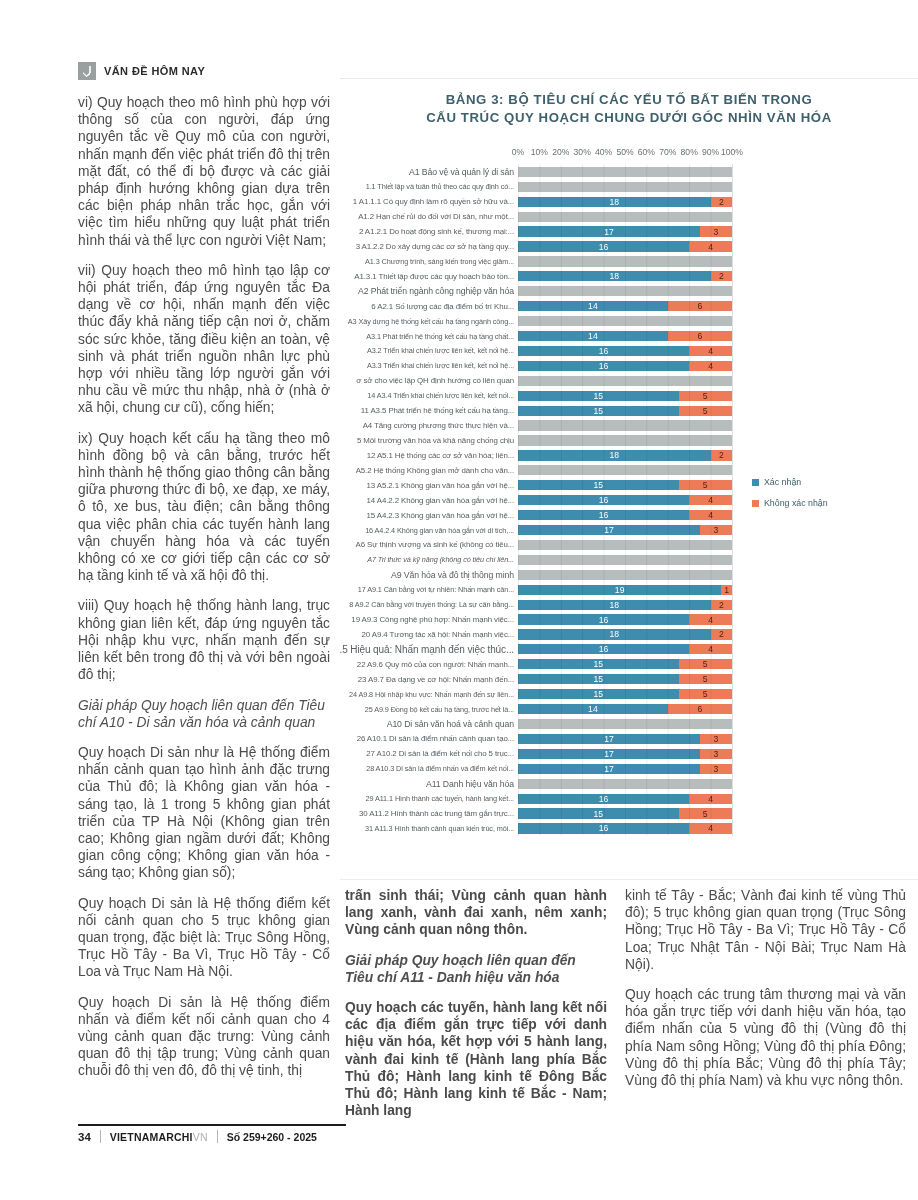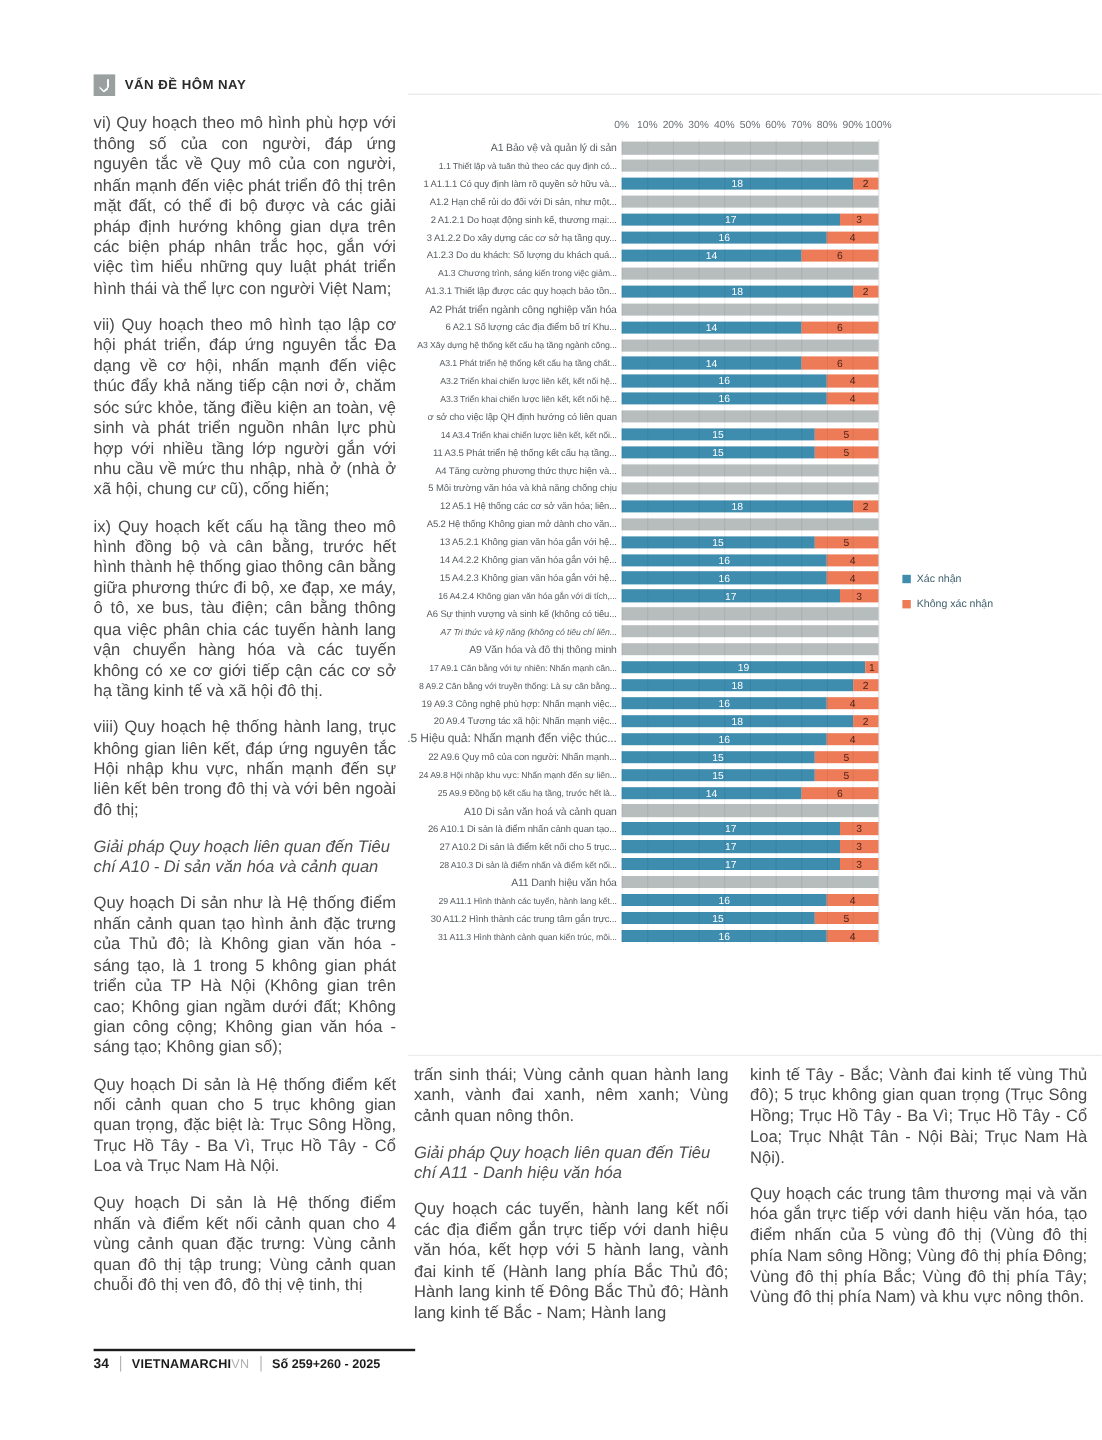--- a/index.html
+++ b/index.html
@@ -14,21 +14,21 @@
   
   .hdr{position:absolute;left:78px;top:62px;display:flex;align-items:center;gap:8px;}
   .hdr .logo{width:18px;height:18px;background:#9aa0a0;display:flex;align-items:center;justify-content:center;}
   .hdr .label{font-size:11px;font-weight:bold;color:#2b2b2b;letter-spacing:.4px;}
 
   
   .col{position:absolute;font-size:13.8px;line-height:17.2px;}
   .col p{margin:0 0 13px 0;text-align:justify;}
   .col p.em{font-style:italic;text-align:left;color:#4f4f4f;}
   .col-left{left:78px;top:94px;width:252px;}
-  .col-mid{left:345px;top:887px;width:262px;}
+  .col-mid{left:345px;top:887px;width:262px;font-weight:bold;}
   .col-right{left:625px;top:887px;width:281px;}
 
   
   .chart{position:absolute;left:340px;top:78px;width:578px;height:800px;
          border-top:1px solid #e9e9e9;border-bottom:1px solid #ececec;}
   .chart .title{margin:12px 6px 0 6px;text-align:center;font-weight:bold;
          font-size:13.2px;line-height:1.38;letter-spacing:.6px;color:var(--title,#3e5f6c);}
   .axis{position:relative;margin-left:178px;width:214px;height:12px;margin-top:20px;}
   .axis .tick{position:absolute;top:0;transform:translateX(-50%);
          font-size:8.6px;color:#6a7073;white-space:nowrap;}
@@ -87,20 +87,22 @@
       <p class="">vii) Quy hoạch theo mô hình tạo lập cơ hội phát triển, đáp ứng nguyên tắc Đa dạng về cơ hội, nhấn mạnh đến việc thúc đẩy khả năng tiếp cận nơi ở, chăm sóc sức khỏe, tăng điều kiện an toàn, vệ sinh và phát triển nguồn nhân lực phù hợp với nhiều tầng lớp người gắn với nhu cầu về mức thu nhập, nhà ở (nhà ở xã hội, chung cư cũ), cống hiến;</p>
       <p class="">ix) Quy hoạch kết cấu hạ tầng theo mô hình đồng bộ và cân bằng, trước hết hình thành hệ thống giao thông cân bằng giữa phương thức đi bộ, xe đạp, xe máy, ô tô, xe bus, tàu điện; cân bằng thông qua việc phân chia các tuyến hành lang vận chuyển hàng hóa và các tuyến không có xe cơ giới tiếp cận các cơ sở hạ tầng kinh tế và xã hội đô thị.</p>
       <p class="">viii) Quy hoạch hệ thống hành lang, trục không gian liên kết, đáp ứng nguyên tắc Hội nhập khu vực, nhấn mạnh đến sự liên kết bên trong đô thị và với bên ngoài đô thị;</p>
       <p class="em">Giải pháp Quy hoạch liên quan đến Tiêu chí A10 - Di sản văn hóa và cảnh quan</p>
       <p class="">Quy hoạch Di sản như là Hệ thống điểm nhấn cảnh quan tạo hình ảnh đặc trưng của Thủ đô; là Không gian văn hóa - sáng tạo, là 1 trong 5 không gian phát triển của TP Hà Nội (Không gian trên cao; Không gian ngầm dưới đất; Không gian công cộng; Không gian văn hóa - sáng tạo; Không gian số);</p>
       <p class="">Quy hoạch Di sản là Hệ thống điểm kết nối cảnh quan cho 5 trục không gian quan trọng, đặc biệt là: Trục Sông Hồng, Trục Hồ Tây - Ba Vì, Trục Hồ Tây - Cổ Loa và Trục Nam Hà Nội.</p>
       <p class="">Quy hoạch Di sản là Hệ thống điểm nhấn và điểm kết nối cảnh quan cho 4 vùng cảnh quan đặc trưng: Vùng cảnh quan đô thị tập trung; Vùng cảnh quan chuỗi đô thị ven đô, đô thị vệ tinh, thị</p>
     </div>
 
   <section class="chart">
+    <h2 class="title"><span>BẢNG 3: BỘ TIÊU CHÍ CÁC YẾU TỐ BẤT BIẾN TRONG</span><br>
+      <span>CẤU TRÚC QUY HOẠCH CHUNG DƯỚI GÓC NHÌN VĂN HÓA</span></h2>
     <div class="axis" id="axis">
         <span class="tick" style="left: 0%;">0%</span>
         <span class="tick" style="left: 10%;">10%</span>
         <span class="tick" style="left: 20%;">20%</span>
         <span class="tick" style="left: 30%;">30%</span>
         <span class="tick" style="left: 40%; text-align: right;">40%</span>
         <span class="tick" style="left: 50%;">50%</span>
         <span class="tick" style="left: 60%;">60%</span>
         <span class="tick" style="left: 70%;">70%</span>
         <span class="tick" style="left: 80%;">80%</span>
@@ -154,279 +156,279 @@
           <div class="ctrack">
             <div class="seg blue" style="width: 80%;">
               <span class="v">16</span>
             </div>
             <div class="seg orange" style="width: 20%;">
               <span class="v">4</span>
             </div>
           </div>
         </div>
         <div class="crow">
-          <div class="clabel" style="font-size: 7.9px;"><span class="in">A1.2.3 Do du khách: Số lượng du khách quá...</span></div>
+          <div class="clabel" style="font-size: 7.3px;"><span class="in">A1.3 Chương trình, sáng kiến trong việc giảm...</span></div>
+          <div class="ctrack">
+            <div class="seg gray"></div>
+          </div>
+        </div>
+        <div class="crow">
+          <div class="clabel" style="font-size: 7.9px;"><span class="in">A1.3.1 Thiết lập được các quy hoạch bảo tồn...</span></div>
+          <div class="ctrack">
+            <div class="seg blue" style="width: 90%;">
+              <span class="v">18</span>
+            </div>
+            <div class="seg orange" style="width: 10%;">
+              <span class="v">2</span>
+            </div>
+          </div>
+        </div>
+        <div class="crow">
+          <div class="clabel"><span class="in">A2 Phát triển ngành công nghiệp văn hóa</span></div>
+          <div class="ctrack">
+            <div class="seg gray"></div>
+          </div>
+        </div>
+        <div class="crow">
+          <div class="clabel" style="font-size: 7.9px;"><span class="in">6 A2.1 Số lượng các địa điểm bố trí Khu...</span></div>
           <div class="ctrack">
             <div class="seg blue" style="width: 70%;">
               <span class="v">14</span>
             </div>
             <div class="seg orange" style="width: 30%;">
               <span class="v">6</span>
             </div>
           </div>
         </div>
         <div class="crow">
-          <div class="clabel" style="font-size: 7.3px;"><span class="in">A1.3 Chương trình, sáng kiến trong việc giảm...</span></div>
-          <div class="ctrack">
-            <div class="seg gray"></div>
-          </div>
-        </div>
-        <div class="crow">
-          <div class="clabel" style="font-size: 7.9px;"><span class="in">A1.3.1 Thiết lập được các quy hoạch bảo tồn...</span></div>
+          <div class="clabel" style="font-size: 7.3px;"><span class="in">A3 Xây dựng hệ thống kết cấu hạ tầng ngành công...</span></div>
+          <div class="ctrack">
+            <div class="seg gray"></div>
+          </div>
+        </div>
+        <div class="crow">
+          <div class="clabel" style="font-size: 7.3px;"><span class="in">A3.1 Phát triển hệ thống kết cấu hạ tầng chất...</span></div>
+          <div class="ctrack">
+            <div class="seg blue" style="width: 70%;">
+              <span class="v">14</span>
+            </div>
+            <div class="seg orange" style="width: 30%;">
+              <span class="v">6</span>
+            </div>
+          </div>
+        </div>
+        <div class="crow">
+          <div class="clabel" style="font-size: 7.3px;"><span class="in">A3.2 Triển khai chiến lược liên kết, kết nối hệ...</span></div>
+          <div class="ctrack">
+            <div class="seg blue" style="width: 80%;">
+              <span class="v">16</span>
+            </div>
+            <div class="seg orange" style="width: 20%;">
+              <span class="v">4</span>
+            </div>
+          </div>
+        </div>
+        <div class="crow">
+          <div class="clabel" style="font-size: 7.3px;"><span class="in">A3.3 Triển khai chiến lược liên kết, kết nối hệ...</span></div>
+          <div class="ctrack">
+            <div class="seg blue" style="width: 80%;">
+              <span class="v">16</span>
+            </div>
+            <div class="seg orange" style="width: 20%;">
+              <span class="v">4</span>
+            </div>
+          </div>
+        </div>
+        <div class="crow">
+          <div class="clabel" style="font-size: 7.9px;"><span class="in">ơ sở cho việc lập QH định hướng có liên quan</span></div>
+          <div class="ctrack">
+            <div class="seg gray"></div>
+          </div>
+        </div>
+        <div class="crow">
+          <div class="clabel" style="font-size: 7.3px;"><span class="in">14 A3.4 Triển khai chiến lược liên kết, kết nối...</span></div>
+          <div class="ctrack">
+            <div class="seg blue" style="width: 75%;">
+              <span class="v">15</span>
+            </div>
+            <div class="seg orange" style="width: 25%;">
+              <span class="v">5</span>
+            </div>
+          </div>
+        </div>
+        <div class="crow">
+          <div class="clabel" style="font-size: 7.9px;"><span class="in">11 A3.5 Phát triển hệ thống kết cấu hạ tầng...</span></div>
+          <div class="ctrack">
+            <div class="seg blue" style="width: 75%;">
+              <span class="v">15</span>
+            </div>
+            <div class="seg orange" style="width: 25%;">
+              <span class="v">5</span>
+            </div>
+          </div>
+        </div>
+        <div class="crow">
+          <div class="clabel" style="font-size: 7.9px;"><span class="in">A4 Tăng cường phương thức thực hiện và...</span></div>
+          <div class="ctrack">
+            <div class="seg gray"></div>
+          </div>
+        </div>
+        <div class="crow">
+          <div class="clabel" style="font-size: 7.9px;"><span class="in">5 Môi trường văn hóa và khả năng chống chịu</span></div>
+          <div class="ctrack">
+            <div class="seg gray"></div>
+          </div>
+        </div>
+        <div class="crow">
+          <div class="clabel" style="font-size: 7.9px;"><span class="in">12 A5.1 Hệ thống các cơ sở văn hóa; liên...</span></div>
           <div class="ctrack">
             <div class="seg blue" style="width: 90%;">
               <span class="v">18</span>
             </div>
             <div class="seg orange" style="width: 10%;">
               <span class="v">2</span>
             </div>
           </div>
         </div>
         <div class="crow">
-          <div class="clabel"><span class="in">A2 Phát triển ngành công nghiệp văn hóa</span></div>
-          <div class="ctrack">
-            <div class="seg gray"></div>
-          </div>
-        </div>
-        <div class="crow">
-          <div class="clabel" style="font-size: 7.9px;"><span class="in">6 A2.1 Số lượng các địa điểm bố trí Khu...</span></div>
-          <div class="ctrack">
-            <div class="seg blue" style="width: 70%;">
-              <span class="v">14</span>
-            </div>
-            <div class="seg orange" style="width: 30%;">
-              <span class="v">6</span>
-            </div>
-          </div>
-        </div>
-        <div class="crow">
-          <div class="clabel" style="font-size: 7.3px;"><span class="in">A3 Xây dựng hệ thống kết cấu hạ tầng ngành công...</span></div>
-          <div class="ctrack">
-            <div class="seg gray"></div>
-          </div>
-        </div>
-        <div class="crow">
-          <div class="clabel" style="font-size: 7.3px;"><span class="in">A3.1 Phát triển hệ thống kết cấu hạ tầng chất...</span></div>
-          <div class="ctrack">
-            <div class="seg blue" style="width: 70%;">
-              <span class="v">14</span>
-            </div>
-            <div class="seg orange" style="width: 30%;">
-              <span class="v">6</span>
-            </div>
-          </div>
-        </div>
-        <div class="crow">
-          <div class="clabel" style="font-size: 7.3px;"><span class="in">A3.2 Triển khai chiến lược liên kết, kết nối hệ...</span></div>
-          <div class="ctrack">
-            <div class="seg blue" style="width: 80%;">
-              <span class="v">16</span>
-            </div>
-            <div class="seg orange" style="width: 20%;">
-              <span class="v">4</span>
-            </div>
-          </div>
-        </div>
-        <div class="crow">
-          <div class="clabel" style="font-size: 7.3px;"><span class="in">A3.3 Triển khai chiến lược liên kết, kết nối hệ...</span></div>
-          <div class="ctrack">
-            <div class="seg blue" style="width: 80%;">
-              <span class="v">16</span>
-            </div>
-            <div class="seg orange" style="width: 20%;">
-              <span class="v">4</span>
-            </div>
-          </div>
-        </div>
-        <div class="crow">
-          <div class="clabel" style="font-size: 7.9px;"><span class="in">ơ sở cho việc lập QH định hướng có liên quan</span></div>
-          <div class="ctrack">
-            <div class="seg gray"></div>
-          </div>
-        </div>
-        <div class="crow">
-          <div class="clabel" style="font-size: 7.3px;"><span class="in">14 A3.4 Triển khai chiến lược liên kết, kết nối...</span></div>
-          <div class="ctrack">
-            <div class="seg blue" style="width: 75%;">
-              <span class="v">15</span>
-            </div>
-            <div class="seg orange" style="width: 25%;">
-              <span class="v">5</span>
-            </div>
-          </div>
-        </div>
-        <div class="crow">
-          <div class="clabel" style="font-size: 7.9px;"><span class="in">11 A3.5 Phát triển hệ thống kết cấu hạ tầng...</span></div>
-          <div class="ctrack">
-            <div class="seg blue" style="width: 75%;">
-              <span class="v">15</span>
-            </div>
-            <div class="seg orange" style="width: 25%;">
-              <span class="v">5</span>
-            </div>
-          </div>
-        </div>
-        <div class="crow">
-          <div class="clabel" style="font-size: 7.9px;"><span class="in">A4 Tăng cường phương thức thực hiện và...</span></div>
-          <div class="ctrack">
-            <div class="seg gray"></div>
-          </div>
-        </div>
-        <div class="crow">
-          <div class="clabel" style="font-size: 7.9px;"><span class="in">5 Môi trường văn hóa và khả năng chống chịu</span></div>
-          <div class="ctrack">
-            <div class="seg gray"></div>
-          </div>
-        </div>
-        <div class="crow">
-          <div class="clabel" style="font-size: 7.9px;"><span class="in">12 A5.1 Hệ thống các cơ sở văn hóa; liên...</span></div>
+          <div class="clabel" style="font-size: 7.9px;"><span class="in">A5.2 Hệ thống Không gian mở dành cho văn...</span></div>
+          <div class="ctrack">
+            <div class="seg gray"></div>
+          </div>
+        </div>
+        <div class="crow">
+          <div class="clabel" style="font-size: 7.9px;"><span class="in">13 A5.2.1 Không gian văn hóa gắn với hệ...</span></div>
+          <div class="ctrack">
+            <div class="seg blue" style="width: 75%;">
+              <span class="v">15</span>
+            </div>
+            <div class="seg orange" style="width: 25%;">
+              <span class="v">5</span>
+            </div>
+          </div>
+        </div>
+        <div class="crow">
+          <div class="clabel" style="font-size: 7.9px;"><span class="in">14 A4.2.2 Không gian văn hóa gắn với hệ...</span></div>
+          <div class="ctrack">
+            <div class="seg blue" style="width: 80%;">
+              <span class="v">16</span>
+            </div>
+            <div class="seg orange" style="width: 20%;">
+              <span class="v">4</span>
+            </div>
+          </div>
+        </div>
+        <div class="crow">
+          <div class="clabel" style="font-size: 7.9px;"><span class="in">15 A4.2.3 Không gian văn hóa gắn với hệ...</span></div>
+          <div class="ctrack">
+            <div class="seg blue" style="width: 80%;">
+              <span class="v">16</span>
+            </div>
+            <div class="seg orange" style="width: 20%;">
+              <span class="v">4</span>
+            </div>
+          </div>
+        </div>
+        <div class="crow">
+          <div class="clabel" style="font-size: 7.3px;"><span class="in">16 A4.2.4 Không gian văn hóa gắn với di tích,...</span></div>
+          <div class="ctrack">
+            <div class="seg blue" style="width: 85%;">
+              <span class="v">17</span>
+            </div>
+            <div class="seg orange" style="width: 15%;">
+              <span class="v">3</span>
+            </div>
+          </div>
+        </div>
+        <div class="crow">
+          <div class="clabel" style="font-size: 7.9px;"><span class="in">A6 Sự thịnh vượng và sinh kế (không có tiêu...</span></div>
+          <div class="ctrack">
+            <div class="seg gray"></div>
+          </div>
+        </div>
+        <div class="crow">
+          <div class="clabel" style="font-size: 7.3px; font-style: italic;"><span class="in">A7 Tri thức và kỹ năng (không có tiêu chí liên...</span></div>
+          <div class="ctrack">
+            <div class="seg gray"></div>
+          </div>
+        </div>
+        <div class="crow">
+          <div class="clabel"><span class="in">A9 Văn hóa và đô thị thông minh</span></div>
+          <div class="ctrack">
+            <div class="seg gray"></div>
+          </div>
+        </div>
+        <div class="crow">
+          <div class="clabel" style="font-size: 7.3px;"><span class="in">17 A9.1 Cân bằng với tự nhiên: Nhấn mạnh cân...</span></div>
+          <div class="ctrack">
+            <div class="seg blue" style="width: 95%;">
+              <span class="v">19</span>
+            </div>
+            <div class="seg orange" style="width: 5%;">
+              <span class="v">1</span>
+            </div>
+          </div>
+        </div>
+        <div class="crow">
+          <div class="clabel" style="font-size: 7.3px;"><span class="in">8 A9.2 Cân bằng với truyền thống: Là sự cân bằng...</span></div>
           <div class="ctrack">
             <div class="seg blue" style="width: 90%;">
               <span class="v">18</span>
             </div>
             <div class="seg orange" style="width: 10%;">
               <span class="v">2</span>
             </div>
           </div>
         </div>
         <div class="crow">
-          <div class="clabel" style="font-size: 7.9px;"><span class="in">A5.2 Hệ thống Không gian mở dành cho văn...</span></div>
-          <div class="ctrack">
-            <div class="seg gray"></div>
-          </div>
-        </div>
-        <div class="crow">
-          <div class="clabel" style="font-size: 7.9px;"><span class="in">13 A5.2.1 Không gian văn hóa gắn với hệ...</span></div>
-          <div class="ctrack">
-            <div class="seg blue" style="width: 75%;">
-              <span class="v">15</span>
-            </div>
-            <div class="seg orange" style="width: 25%;">
-              <span class="v">5</span>
-            </div>
-          </div>
-        </div>
-        <div class="crow">
-          <div class="clabel" style="font-size: 7.9px;"><span class="in">14 A4.2.2 Không gian văn hóa gắn với hệ...</span></div>
-          <div class="ctrack">
-            <div class="seg blue" style="width: 80%;">
-              <span class="v">16</span>
-            </div>
-            <div class="seg orange" style="width: 20%;">
-              <span class="v">4</span>
-            </div>
-          </div>
-        </div>
-        <div class="crow">
-          <div class="clabel" style="font-size: 7.9px;"><span class="in">15 A4.2.3 Không gian văn hóa gắn với hệ...</span></div>
-          <div class="ctrack">
-            <div class="seg blue" style="width: 80%;">
-              <span class="v">16</span>
-            </div>
-            <div class="seg orange" style="width: 20%;">
-              <span class="v">4</span>
-            </div>
-          </div>
-        </div>
-        <div class="crow">
-          <div class="clabel" style="font-size: 7.3px;"><span class="in">16 A4.2.4 Không gian văn hóa gắn với di tích,...</span></div>
-          <div class="ctrack">
-            <div class="seg blue" style="width: 85%;">
-              <span class="v">17</span>
-            </div>
-            <div class="seg orange" style="width: 15%;">
-              <span class="v">3</span>
-            </div>
-          </div>
-        </div>
-        <div class="crow">
-          <div class="clabel" style="font-size: 7.9px;"><span class="in">A6 Sự thịnh vượng và sinh kế (không có tiêu...</span></div>
-          <div class="ctrack">
-            <div class="seg gray"></div>
-          </div>
-        </div>
-        <div class="crow">
-          <div class="clabel" style="font-size: 7.3px; font-style: italic;"><span class="in">A7 Tri thức và kỹ năng (không có tiêu chí liên...</span></div>
-          <div class="ctrack">
-            <div class="seg gray"></div>
-          </div>
-        </div>
-        <div class="crow">
-          <div class="clabel"><span class="in">A9 Văn hóa và đô thị thông minh</span></div>
-          <div class="ctrack">
-            <div class="seg gray"></div>
-          </div>
-        </div>
-        <div class="crow">
-          <div class="clabel" style="font-size: 7.3px;"><span class="in">17 A9.1 Cân bằng với tự nhiên: Nhấn mạnh cân...</span></div>
-          <div class="ctrack">
-            <div class="seg blue" style="width: 95%;">
-              <span class="v">19</span>
-            </div>
-            <div class="seg orange" style="width: 5%;">
-              <span class="v">1</span>
-            </div>
-          </div>
-        </div>
-        <div class="crow">
-          <div class="clabel" style="font-size: 7.3px;"><span class="in">8 A9.2 Cân bằng với truyền thống: Là sự cân bằng...</span></div>
+          <div class="clabel" style="font-size: 7.9px;"><span class="in">19 A9.3 Công nghệ phù hợp: Nhấn mạnh việc...</span></div>
+          <div class="ctrack">
+            <div class="seg blue" style="width: 80%;">
+              <span class="v">16</span>
+            </div>
+            <div class="seg orange" style="width: 20%;">
+              <span class="v">4</span>
+            </div>
+          </div>
+        </div>
+        <div class="crow">
+          <div class="clabel" style="font-size: 7.9px;"><span class="in">20 A9.4 Tương tác xã hội: Nhấn mạnh việc...</span></div>
           <div class="ctrack">
             <div class="seg blue" style="width: 90%;">
               <span class="v">18</span>
             </div>
             <div class="seg orange" style="width: 10%;">
               <span class="v">2</span>
             </div>
           </div>
         </div>
         <div class="crow">
-          <div class="clabel" style="font-size: 7.9px;"><span class="in">19 A9.3 Công nghệ phù hợp: Nhấn mạnh việc...</span></div>
-          <div class="ctrack">
-            <div class="seg blue" style="width: 80%;">
-              <span class="v">16</span>
-            </div>
-            <div class="seg orange" style="width: 20%;">
-              <span class="v">4</span>
-            </div>
-          </div>
-        </div>
-        <div class="crow">
-          <div class="clabel" style="font-size: 7.9px;"><span class="in">20 A9.4 Tương tác xã hội: Nhấn mạnh việc...</span></div>
-          <div class="ctrack">
-            <div class="seg blue" style="width: 90%;">
-              <span class="v">18</span>
-            </div>
-            <div class="seg orange" style="width: 10%;">
-              <span class="v">2</span>
-            </div>
-          </div>
-        </div>
-        <div class="crow">
           <div class="clabel" style="font-size: 10px;"><span class="in">21 A9.5 Hiệu quả: Nhấn mạnh đến việc thúc...</span></div>
           <div class="ctrack">
             <div class="seg blue" style="width: 80%;">
               <span class="v">16</span>
             </div>
             <div class="seg orange" style="width: 20%;">
               <span class="v">4</span>
             </div>
           </div>
         </div>
         <div class="crow">
           <div class="clabel" style="font-size: 7.9px;"><span class="in">22 A9.6 Quy mô của con người: Nhấn mạnh...</span></div>
+          <div class="ctrack">
+            <div class="seg blue" style="width: 75%;">
+              <span class="v">15</span>
+            </div>
+            <div class="seg orange" style="width: 25%;">
+              <span class="v">5</span>
+            </div>
+          </div>
+        </div>
+        <div class="crow">
+          <div class="clabel" style="font-size: 7.9px;"><span class="in">23 A9.7 Đa dạng về cơ hội: Nhấn mạnh đến...</span></div>
           <div class="ctrack">
             <div class="seg blue" style="width: 75%;">
               <span class="v">15</span>
             </div>
             <div class="seg orange" style="width: 25%;">
               <span class="v">5</span>
             </div>
           </div>
         </div>
         <div class="crow">

